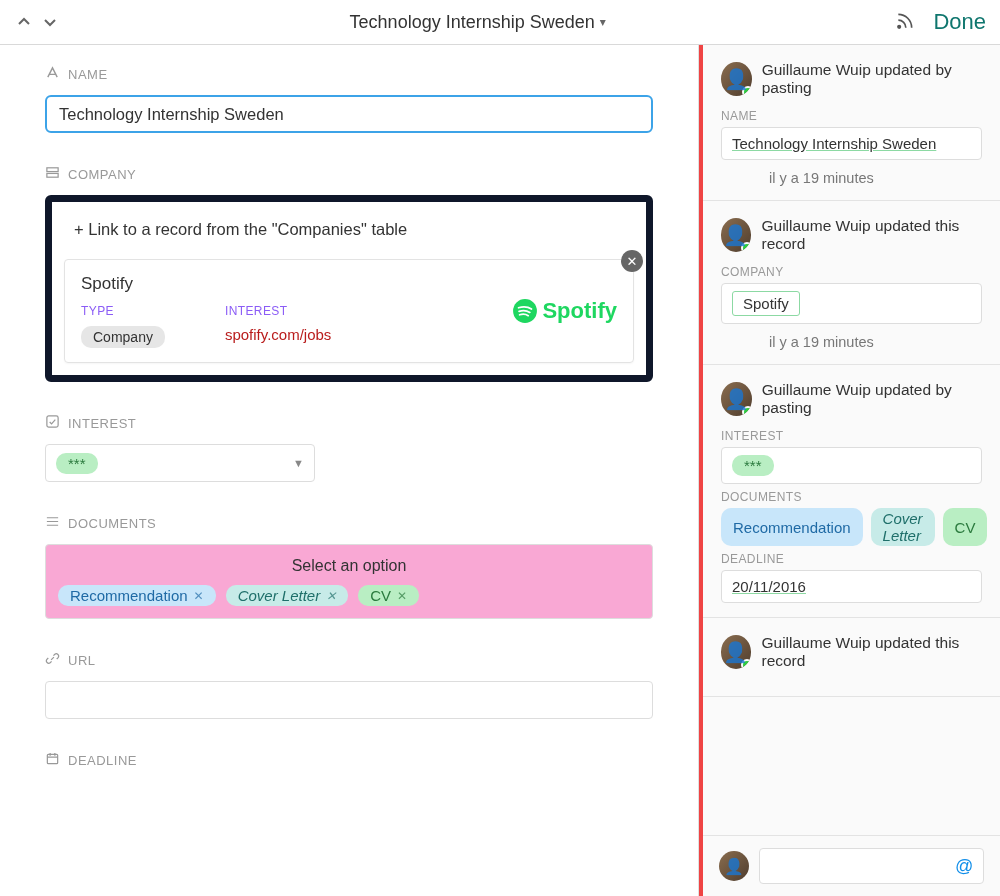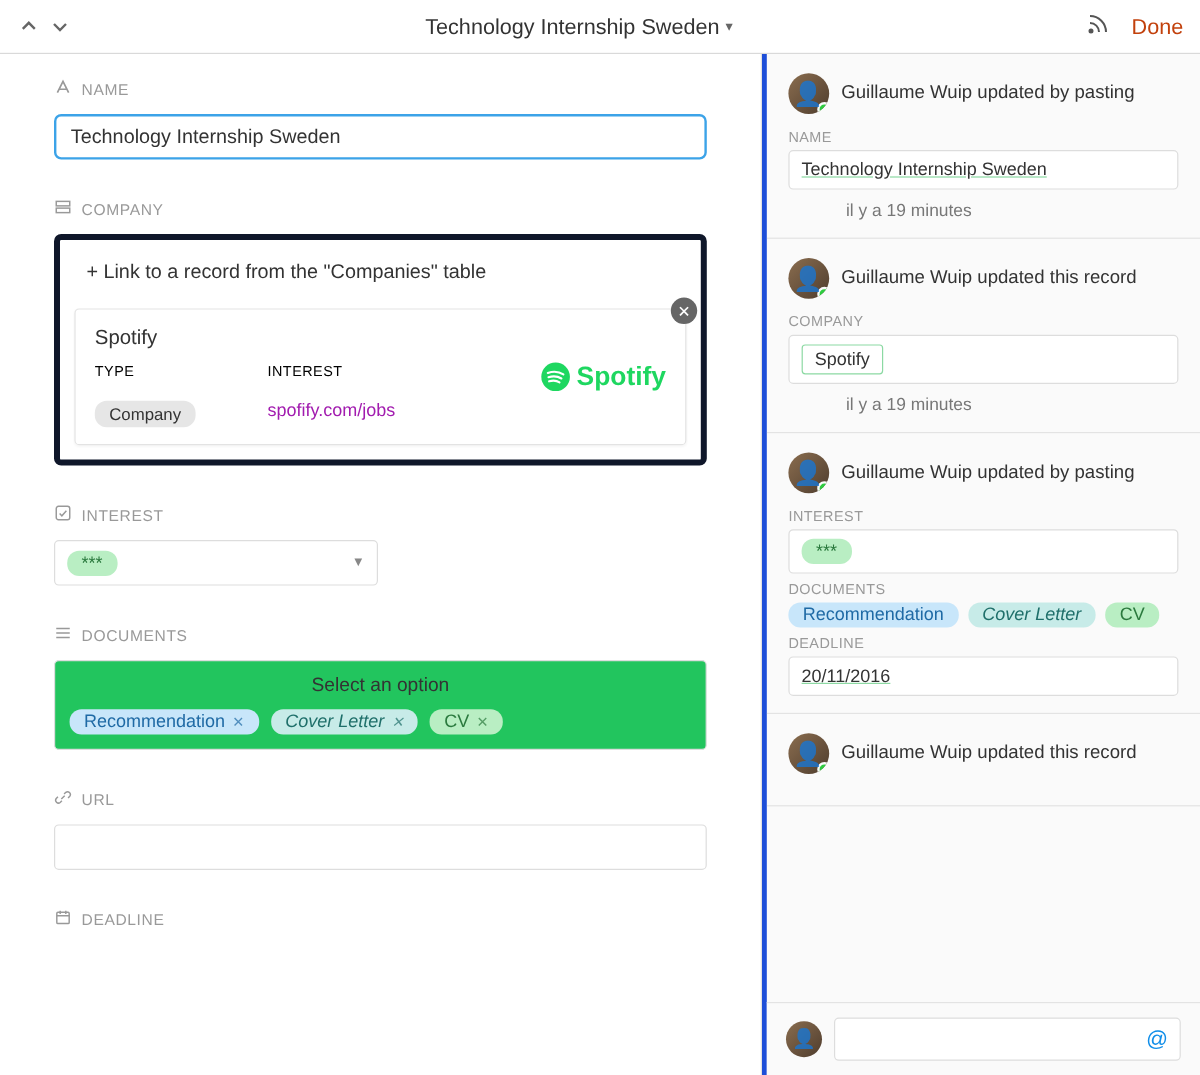--- a/index.html
+++ b/index.html
@@ -6,54 +6,54 @@
   html, body { height: 100%; font-family: -apple-system, BlinkMacSystemFont, "Segoe UI", Helvetica, Arial, sans-serif; font-size: 15px; color: #333; background: #fff; }
   body { display: flex; flex-direction: column; height: 896px; width: 1000px; overflow: hidden; }
 
   
   .header { height: 45px; border-bottom: 1px solid #d9d9d9; display: flex; align-items: center; padding: 0 14px; flex-shrink: 0; }
   .nav-arrows { display: flex; gap: 6px; }
   .arrow-btn { width: 20px; height: 20px; display: flex; align-items: center; justify-content: center; color: #666; cursor: pointer; }
   .title-wrap { flex: 1; display: flex; justify-content: center; align-items: center; gap: 5px; font-size: 18px; color: #333; }
   .title-caret { font-size: 12px; color: #666; }
   .header-right { display: flex; align-items: center; gap: 18px; }
-  .done-link { color: #c2410c; font-size: 18px; cursor: pointer; }
+  .done-link { color: #0f766e; font-size: 22px; cursor: pointer; }
 
   
   .body { flex: 1; display: flex; overflow: hidden; }
   .left-pane { flex: 1; border-right: 1px solid #e0e0e0; overflow-y: auto; padding: 20px 45px 20px 45px; }
-  .right-pane { width: 365px; border-left: 4px solid #1d4ed8; background: #fafafa; display: flex; flex-direction: column; }
+  .right-pane { width: 301px; border-left: 4px solid #ef4444; background: #fafafa; display: flex; flex-direction: column; }
 
   
   .field { margin-bottom: 32px; }
   .field-label { display: flex; align-items: center; gap: 8px; color: #999; font-size: 13px; font-weight: 500; text-transform: uppercase; letter-spacing: 0.5px; margin-bottom: 12px; }
   .field-label svg, .field-label .icon { width: 15px; height: 15px; color: #999; flex-shrink: 0; }
   .name-input { width: 100%; height: 38px; padding: 8px 12px; border: 2px solid #3CA3E8; border-radius: 6px; font-size: 16.5px; color: #333; outline: none; }
   .plain-input { width: 100%; height: 38px; border: 1px solid #ddd; border-radius: 4px; background: #fff; }
 
-  .company-box { border: 5px solid #0f172a; border-radius: 6px; background: #fff; padding: 12px; position: relative; }
+  .company-box { border: 7px solid #0f172a; border-radius: 6px; background: #fff; padding: 12px; position: relative; }
   .link-record { padding: 6px 10px; border-radius: 4px; font-size: 16.5px; color: #333; margin-bottom: 14px; display: flex; align-items: center; gap: 6px; cursor: pointer; }
   .rec-card { border: 1px solid #e3e3e3; border-radius: 4px; padding: 14px 16px; position: relative; box-shadow: 0 1px 2px rgba(0,0,0,0.04); display: flex; }
   .rec-card-left { flex: 1; }
   .rec-title { font-size: 17px; color: #333; margin-bottom: 10px; }
   .rec-cols { display: flex; gap: 60px; }
-  .rec-col-label { font-size: 12px; color: #000000; letter-spacing: 0.4px; margin-bottom: 18px; }
+  .rec-col-label { font-size: 12px; color: #8b5cf6; letter-spacing: 0.4px; margin-bottom: 8px; }
   .rec-chip { display: inline-block; background: #e6e6e6; color: #333; padding: 3px 12px; border-radius: 10px; font-size: 14px; }
-  .rec-website { font-size: 15px; color: #a21caf; }
+  .rec-website { font-size: 15px; color: #b91c1c; }
   .rec-logo { width: 110px; display: flex; align-items: center; justify-content: flex-end; overflow: hidden; color: #1ed760; font-weight: 700; font-size: 22px; gap: 4px; }
   .close-circle { position: absolute; top: -10px; right: -10px; width: 22px; height: 22px; border-radius: 50%; background: #666; color: #fff; display: flex; align-items: center; justify-content: center; font-size: 13px; cursor: pointer; }
 
   .select-box { display: inline-flex; align-items: center; min-width: 270px; height: 38px; border: 1px solid #ddd; border-radius: 4px; background: #fff; padding: 0 10px; justify-content: space-between; cursor: pointer; }
   .tag { display: inline-flex; align-items: center; gap: 6px; padding: 2px 12px; border-radius: 10px; font-size: 15px; }
   .tag.green { background: #b9eec3; color: #2b7a3e; }
   .tag.blue  { background: #c8e6fa; color: #1f6aa5; }
   .tag.teal  { background: #c7ebe8; color: #1f6f6a; font-style: italic; }
   .tag .x { font-size: 12px; opacity: 0.7; cursor: pointer; }
 
-  .docs-box { border: 1px solid #ddd; border-radius: 4px; background: #22c55e; padding: 12px; }
+  .docs-box { border: 1px solid #ddd; border-radius: 4px; background: #f9a8d4; padding: 12px; }
   .docs-select { text-align: center; color: #333; font-size: 16px; padding-bottom: 10px; cursor: pointer; }
   .tag-row { display: flex; gap: 10px; flex-wrap: wrap; }
 
   
   .activity-scroll { flex: 1; overflow-y: auto; }
   .activity-item { border-bottom: 1px solid #e3e3e3; padding: 16px 18px 14px 18px; }
   .act-head { display: flex; align-items: center; gap: 10px; margin-bottom: 12px; }
   .avatar { width: 34px; height: 34px; border-radius: 50%; background: linear-gradient(135deg,#8a6d4f,#4f3d2e); position: relative; overflow: hidden; display: flex; align-items: center; justify-content: center; color: #fff; font-size: 14px; }
   .avatar::after { content: "👤"; font-size: 20px; opacity: 0.8; }
   .presence { position: absolute; bottom: -2px; right: -2px; width: 12px; height: 12px; border-radius: 50%; background: #2ecc40; border: 2px solid #fafafa; }

